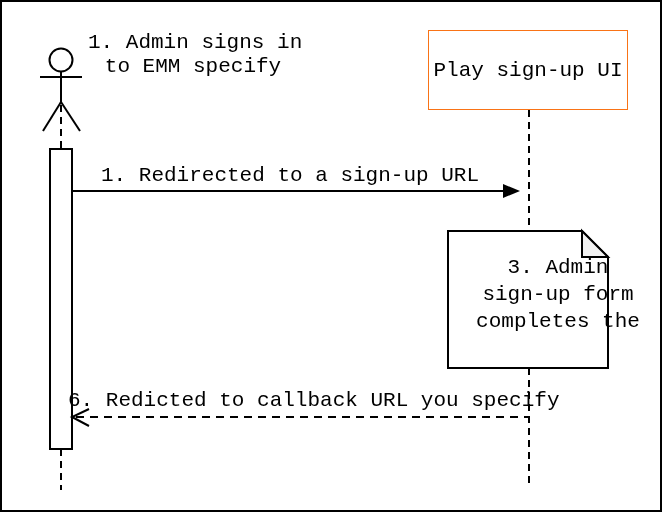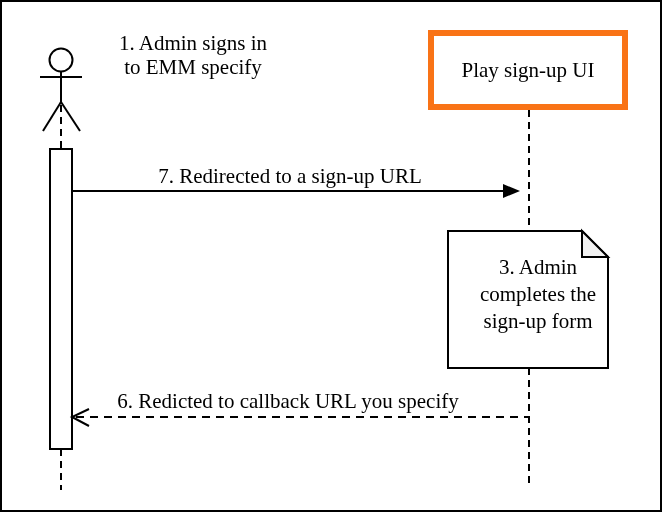--- a/index.html
+++ b/index.html
@@ -6,21 +6,21 @@
     margin: 0;
     padding: 0;
     background: #ffffff;
   }
   .canvas {
     position: relative;
     width: 662px;
     height: 512px;
     background: #ffffff;
     overflow: hidden;
-    font-family: Liberation Serif, serif;
+    font-family: Liberation Mono, monospace;
     color: #000000;
   }
   .shape-layer {
     position: absolute;
     left: 0;
     top: 0;
     width: 662px;
     height: 512px;
     display: block;
   }
@@ -37,21 +37,21 @@
     top: 31px;
     width: 210px;
   }
   .participant-box {
     position: absolute;
     left: 428px;
     top: 30px;
     width: 200px;
     height: 80px;
     box-sizing: border-box;
-    border: 6px solid #f97316;
+    border: 1px solid #f97316;
     background: #ffffff;
     display: flex;
     align-items: center;
     justify-content: center;
     font-size: 21px;
   }
   .msg2-label {
     left: 90px;
     top: 164px;
     width: 400px;
@@ -59,20 +59,21 @@
   .msg4-label {
     left: 68px;
     top: 389px;
     width: 440px;
   }
   .note-label {
     left: 450px;
     top: 254px;
     width: 176px;
     line-height: 27px;
+    padding-left: 20px;
   }
 </style>
 </head>
 <body>
 
 <div class="canvas">
 
   <svg class="shape-layer" viewBox="0 0 662 512" aria-hidden="true">
     <g stroke="#000000" stroke-width="2" fill="none">
 
@@ -105,22 +106,22 @@
 
   <div class="label actor-label">
     <div>1. Admin signs in</div>
     <div>to EMM specify</div>
   </div>
 
   <div class="participant-box">
     <span>Play sign-up UI</span>
   </div>
 
-  <div class="label msg2-label">7. Redirected to a sign-up URL</div>
+  <div class="label msg2-label">1. Redirected to a sign-up URL</div>
   <div class="label msg4-label">6. Redicted to callback URL you specify</div>
 
   <div class="label note-label">
     <div>3. Admin</div>
+    <div>sign-up form</div>
     <div>completes the</div>
-    <div>sign-up form</div>
   </div>
 
 </div>
 
 </body></html>

